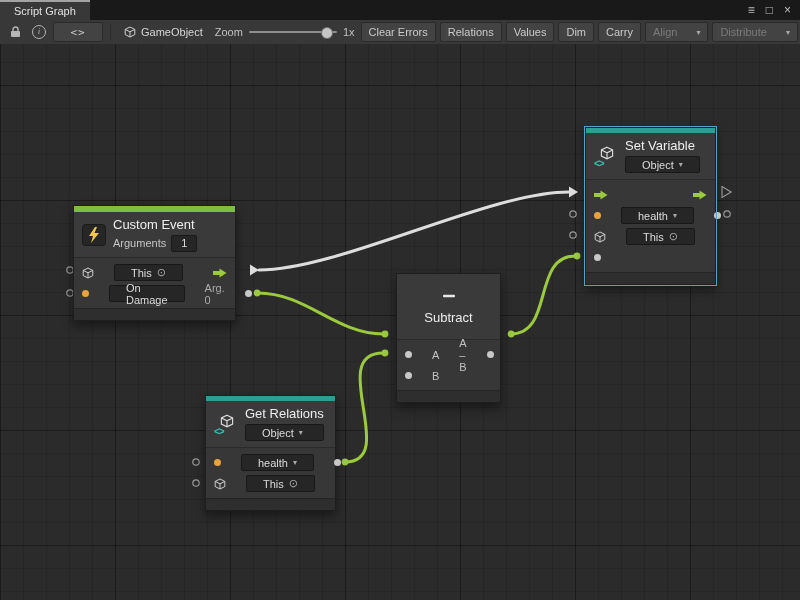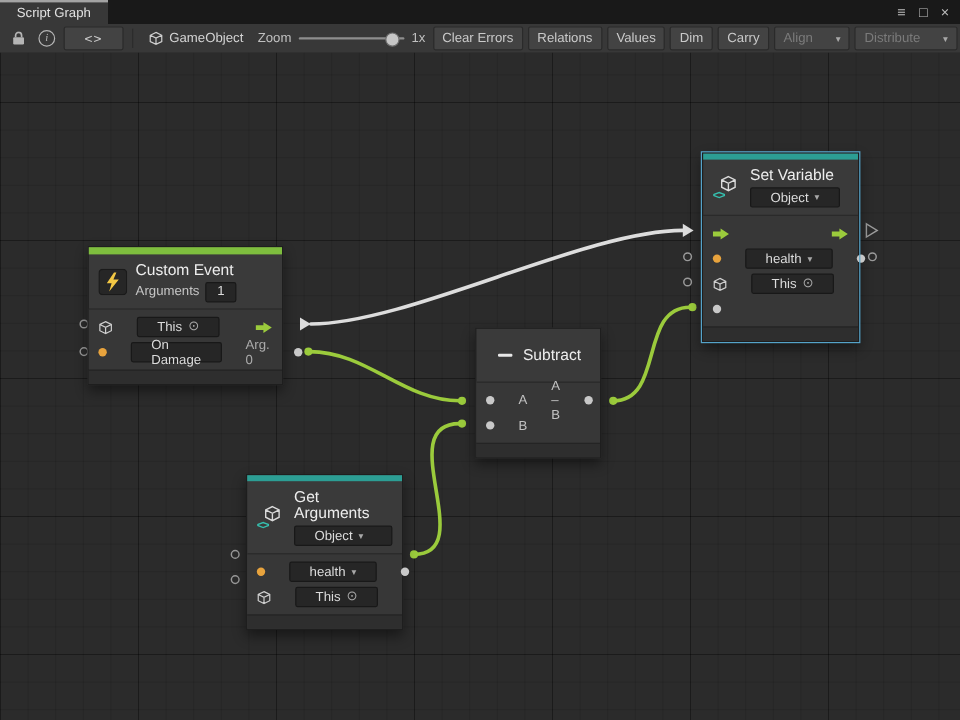--- a/index.html
+++ b/index.html
@@ -57,21 +57,21 @@
   .pd.hollow{fill:#2B2B2B;stroke:#9A9A9A;stroke-width:1.2;}
 
   
   .node{position:absolute;z-index:2;background:#3A3A3A;border:1px solid #1E1E1E;
         box-shadow:0 5px 10px rgba(0,0,0,.45);color:#C6C6C6;}
   .node.selected{outline:1px solid var(--selection,#55A3C9);}
   .accent{height:6px;}
   .accent.event{background:var(--event-accent,#7EBE3E);}
   .accent.variable{height:5px;background:var(--variable-accent,#2C9E94);}
   .hdr{display:flex;align-items:center;gap:7px;padding:6px 8px;}
-  .hdr.center{justify-content:center;padding:14px 8px;}
+  .hdr.center{justify-content:center;padding:14px 8px;flex-direction:column;}
   .hcol{display:flex;flex-direction:column;gap:3px;}
   .title{font-size:13px;color:#EDEDED;line-height:14px;}
   .subrow{display:flex;align-items:center;gap:5px;height:16px;color:#C6C6C6;}
   .body{border-top:1px solid #2A2A2A;background:#373737;padding:4px 0;}
   .row{display:flex;align-items:center;gap:20px;height:21px;padding:0 8px;}
   .row .lbl{color:#C2C2C2;}
   .row .dim{color:#ABABAB;}
   .right{margin-left:auto;}
   .ftr{height:11px;background:#2E2E2E;border-top:1px solid #242424;}
 
@@ -259,21 +259,21 @@
     <div class="node" style="left:205px;top:351px;width:129px;">
       <div class="accent variable"></div>
       <div class="hdr">
         <span class="var-icon">
           <svg width="14" height="14" viewBox="0 0 12 12">
               <path d="M6 1 L10.8 3.4 L10.8 8.6 L6 11 L1.2 8.6 L1.2 3.4 Z M1.2 3.4 L6 5.8 L10.8 3.4 M6 5.8 L6 11" fill="none" stroke="#DADADA" stroke-width="1"></path>
             </svg>
           <span class="vb">&lt;&gt;</span>
         </span>
         <div class="hcol">
-          <div class="title">Get Arguments</div>
+          <div class="title">Get Relations</div>
           <span class="pill">
             <span>Object</span>
             <span class="dd">▾</span>
           </span>
         </div>
       </div>
       <div class="body">
         <div class="row">
           <span class="dot orange"></span>
           <span class="pill">

